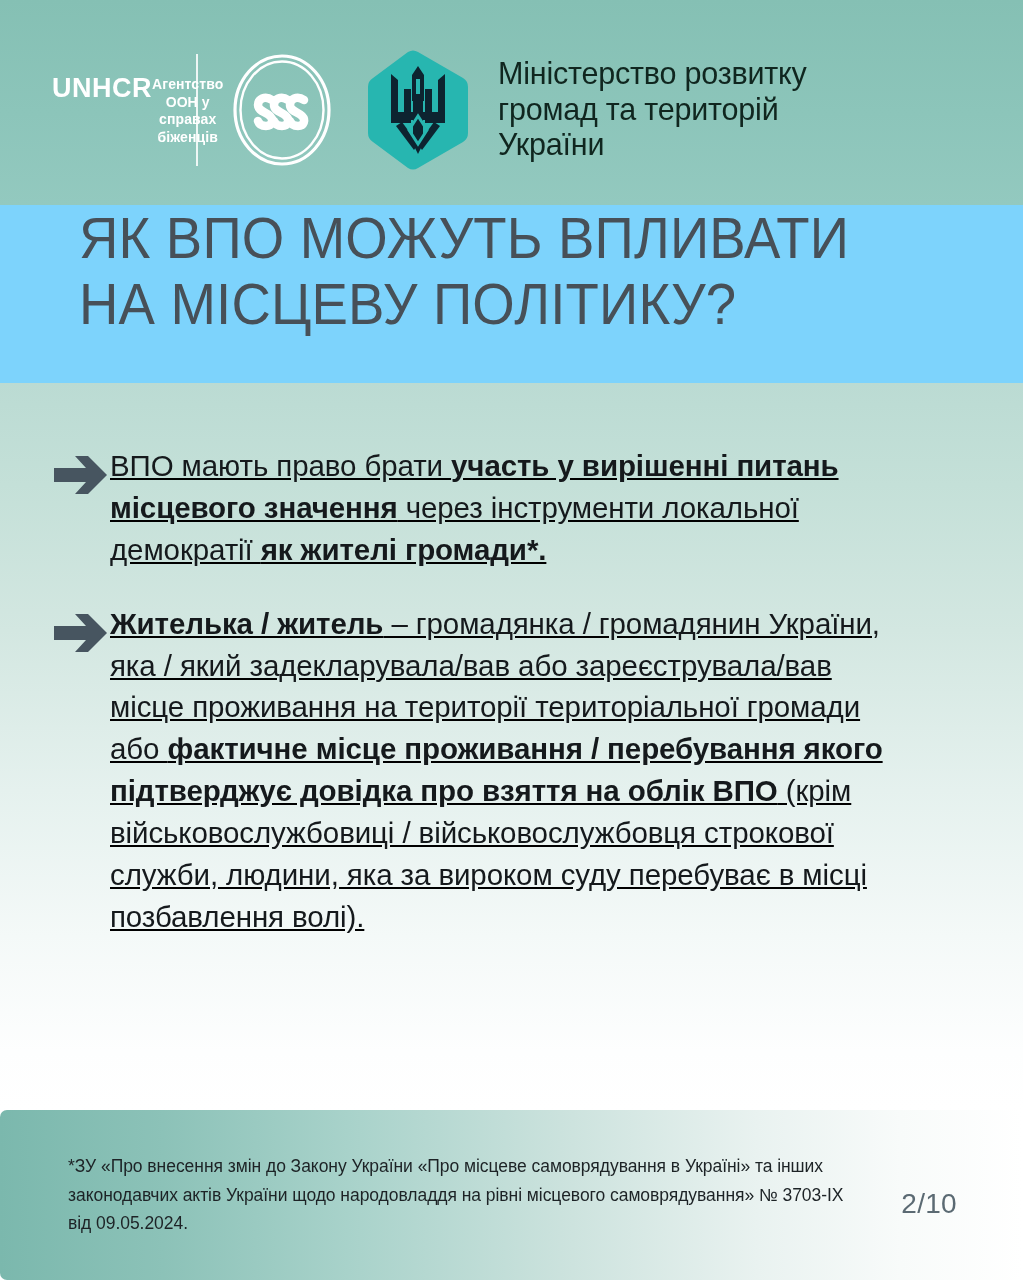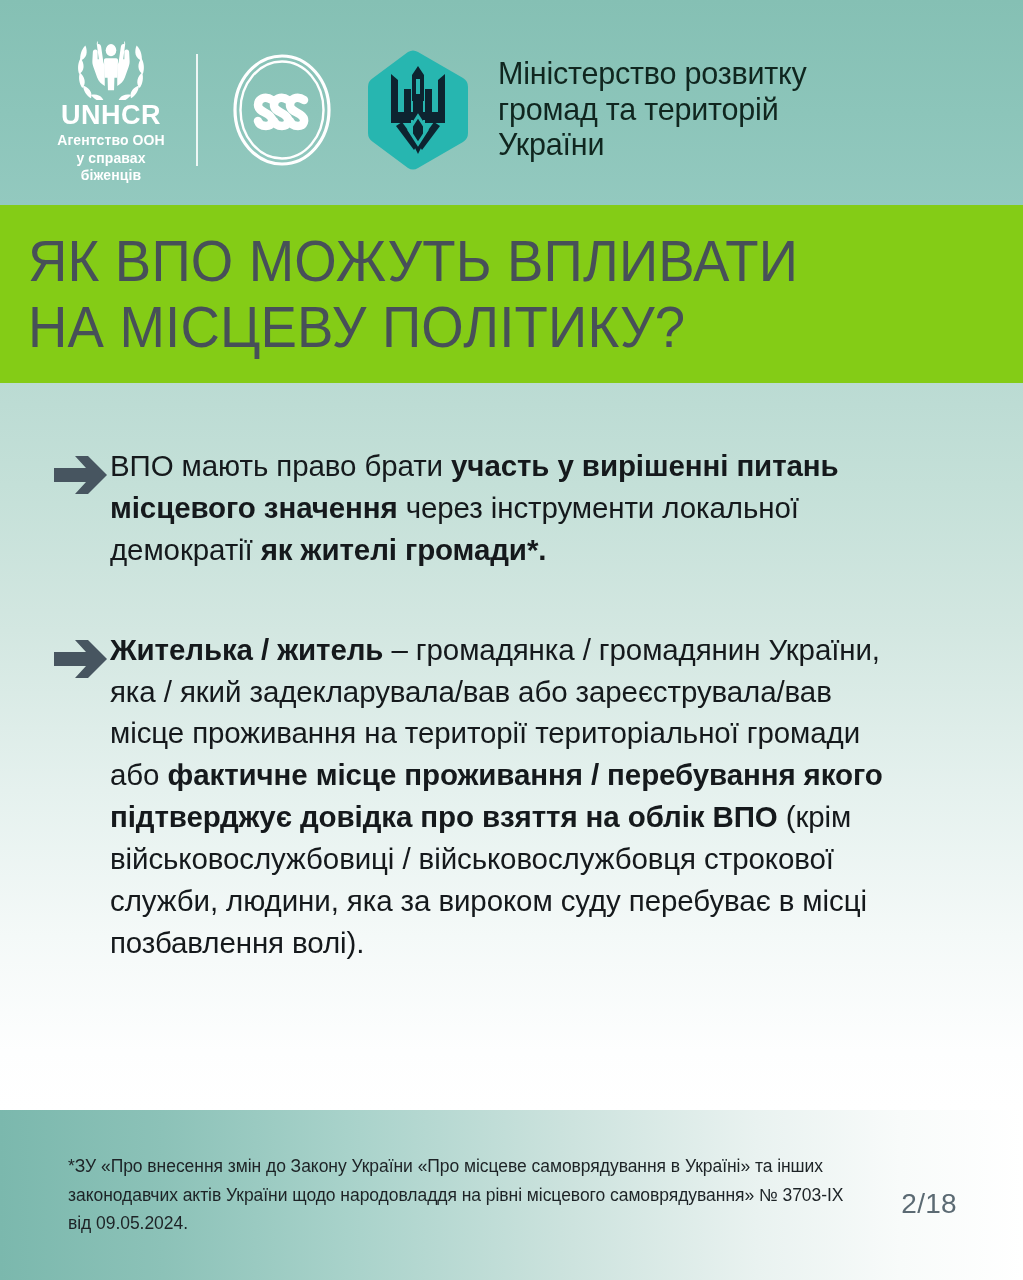--- a/index.html
+++ b/index.html
@@ -35,22 +35,22 @@
 
   .logo-row {
     display: flex;
     align-items: center;
     margin-top: 14px;
   }
 
   
   .unhcr {
     display: flex;
-    flex-direction: column;
-    align-items: center;
+    flex-direction: row;
+    align-items: flex-start;
     width: 118px;
   }
   .unhcr-mark { width: 96px; height: 66px; display: block; }
   .unhcr-word {
     color: #ffffff;
     font-weight: bold;
     font-size: 27px;
     letter-spacing: 0.5px;
     line-height: 1;
     margin-top: 2px;
@@ -86,24 +86,24 @@
     font-size: 30.5px;
     line-height: 1.17;
     letter-spacing: -0.2px;
     white-space: pre-line;
   }
 
   
   .title-band {
     flex: 0 0 178px;
     height: 178px;
-    background: #84cc16;
-    display: flex;
-    align-items: center;
-    padding-left: 28px;
+    background: #7dd3fc;
+    display: flex;
+    align-items: flex-start;
+    padding-left: 79px;
   }
   .title {
     color: #475058;
     font-size: 58px;
     line-height: 1.13;
     font-weight: normal;
     letter-spacing: 0.2px;
     transform: scaleX(.94);
     transform-origin: left center;
     white-space: pre-line;
@@ -115,27 +115,28 @@
     position: relative;
     background: linear-gradient(180deg,
        #bbdbd3 0%,
        #c4e0d8 14%,
        #d3e7e1 34%,
        #e5f1ee 56%,
        #f4f9f8 76%,
        #fdfefe 92%,
        #ffffff 100%);
     padding: 62px 52px 0 52px;
+    text-decoration: underline;
   }
 
   .bullet {
     display: flex;
     align-items: flex-start;
   }
-  .bullet + .bullet { margin-top: 58px; }
+  .bullet + .bullet { margin-top: 32px; }
 
   .arrow-icon {
     flex: 0 0 58px;
     width: 58px;
     height: 44px;
     margin-top: 8px;
     display: block;
   }
 
   .bullet-text {
@@ -156,20 +157,21 @@
       #7bb8ad 0%,
       #8cc2b8 16%,
       #a8d2ca 34%,
       #cde3de 56%,
       #e9f2f0 74%,
       #f8fbfa 88%,
       #ffffff 100%);
     display: flex;
     align-items: center;
     padding: 0 52px 0 68px;
+    border-radius: 7px;
   }
 
   .footnote {
     color: #1d2326;
     font-size: 17.5px;
     line-height: 1.62;
     max-width: 790px;
     white-space: pre-line;
     letter-spacing: -0.05px;
   }
@@ -280,16 +282,16 @@
       </svg>
       <div class="bullet-text"><b>Жителька / житель</b><span> – громадянка / громадянин України, яка / який задекларувала/вав або зареєструвала/вав місце проживання на території територіальної громади або </span><b>фактичне місце проживання / перебування якого підтверджує довідка про взяття на облік ВПО</b><span> (крім військовослужбовиці / військовослужбовця строкової служби, людини, яка за вироком суду перебуває в місці позбавлення волі).</span></div>
     </div>
 
   </div>
 
   <div class="footer">
     <div class="footnote">*ЗУ «Про внесення змін до Закону України «Про місцеве самоврядування в Україні» та інших
 законодавчих актів України щодо народовладдя на рівні місцевого самоврядування» № 3703-IX
 від 09.05.2024.</div>
-    <div class="page-num">2/18</div>
+    <div class="page-num">2/10</div>
   </div>
 
 </div>
 
 </body></html>

